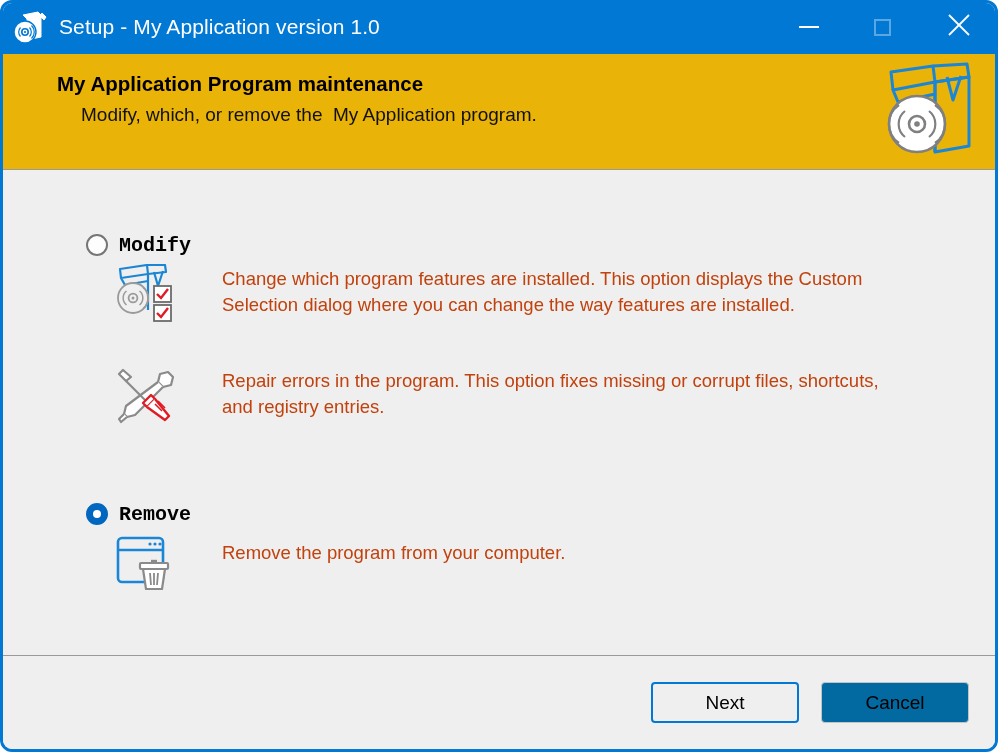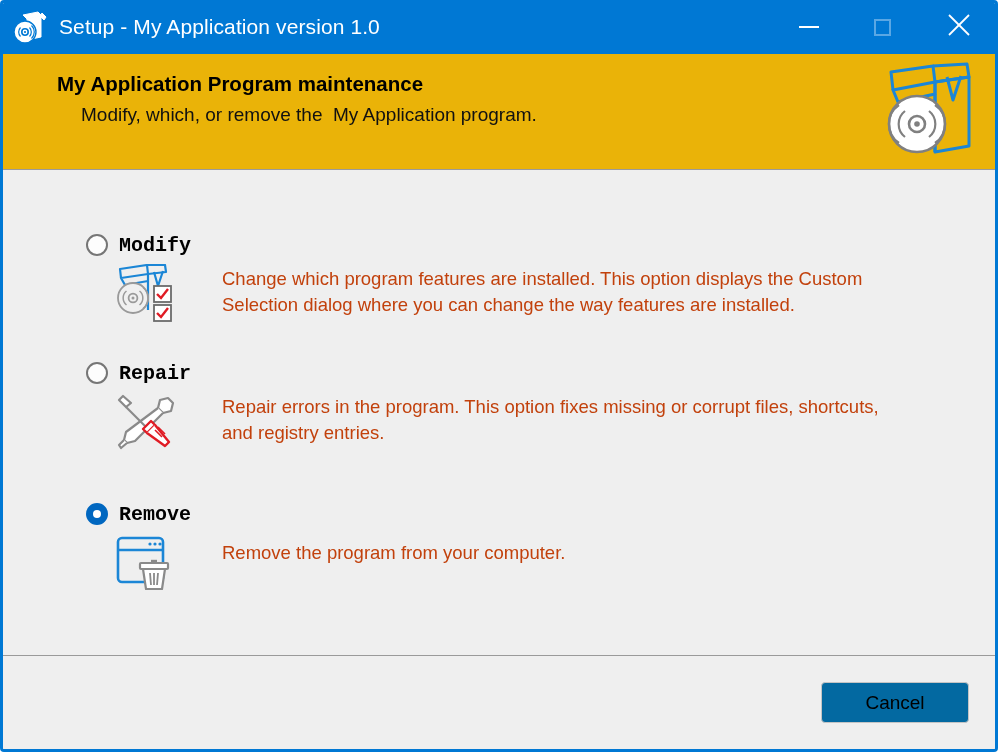--- a/index.html
+++ b/index.html
@@ -12,21 +12,21 @@
     -webkit-font-smoothing: antialiased;
   }
 
   .window {
     position: relative;
     width: 998px;
     height: 752px;
     box-sizing: border-box;
     background: #efefef;
     border: 3px solid #0078d4;
-    border-radius: 4px;
+    border-radius: 12px;
     overflow: hidden;
     display: flex;
     flex-direction: column;
   }
 
   
   .titlebar {
     height: 54px;
     min-height: 54px;
     background: #0078d4;
@@ -323,24 +323,20 @@
               <rect x="41" y="41" width="17" height="16" fill="#ffffff" stroke="#6b6b6b" stroke-width="1.8"></rect>
               <polyline points="44,49 48,53 55,44" fill="none" stroke="#e01b24" stroke-width="2.4"></polyline>
             </g>
           </svg>
         </span>
         <div class="option-desc">Change which program features are installed. This option displays the Custom Selection dialog where you can change the way features are installed.</div>
       </div>
     </div>
 
     <div class="option repair">
-      <div class="option-head">
-        <span class="radio"></span>
-        <span class="option-label">Repair</span>
-      </div>
       <div class="option-body">
         <span class="option-icon">
           <svg viewBox="0 0 62 58" width="62" height="58">
             <g fill="#ffffff" stroke="#8a8a8a" stroke-width="2.2" stroke-linejoin="round">
               <path d="M55 6 L47 8 L45 16 L50 21 L58 19 L60 11 Z"></path>
               <path d="M50 21 L22 49 L14 51 L11 48 L13 40 L45 16"></path>
               <path d="M11 48 L6 53 L8 56 L14 51"></path>
             </g>
             <g fill="#ffffff" stroke="#8a8a8a" stroke-width="2.2" stroke-linejoin="round">
               <path d="M10 4 L6 8 L13 15 L18 11 Z"></path>
@@ -389,16 +385,17 @@
             </g>
           </svg>
         </span>
         <div class="option-desc">Remove the program from your computer.</div>
       </div>
     </div>
 
   </div>
 
   <div class="footer">
+    <button class="btn primary">Next</button>
     <button class="btn">Cancel</button>
   </div>
 
 </div>
 
 </body></html>

